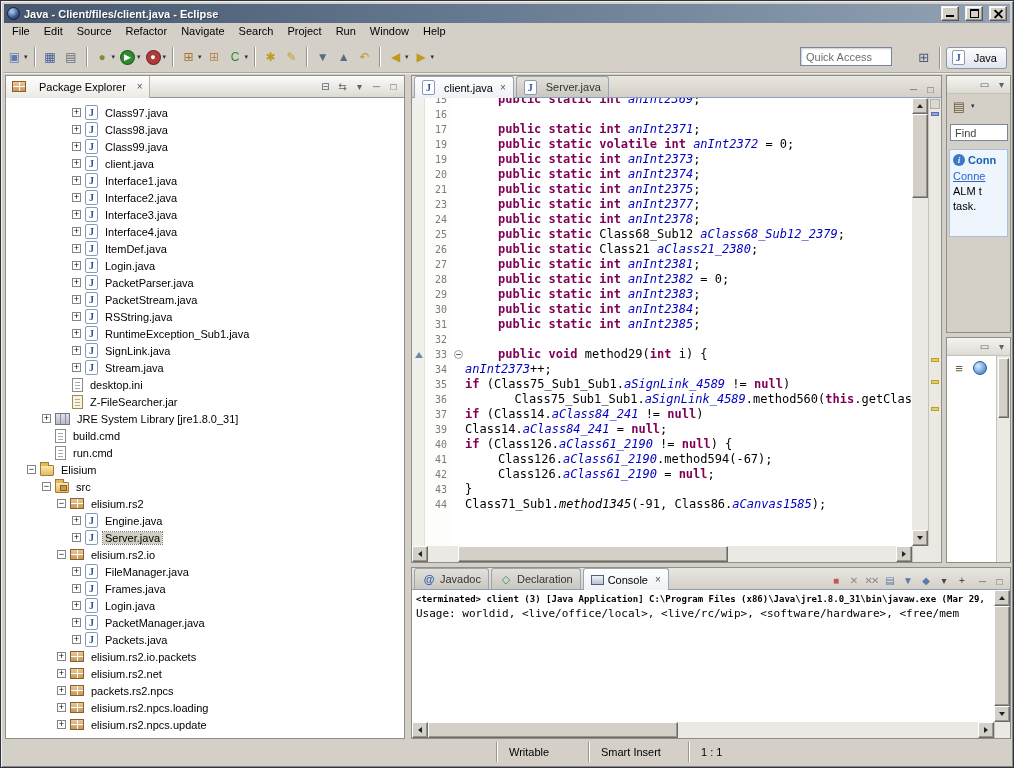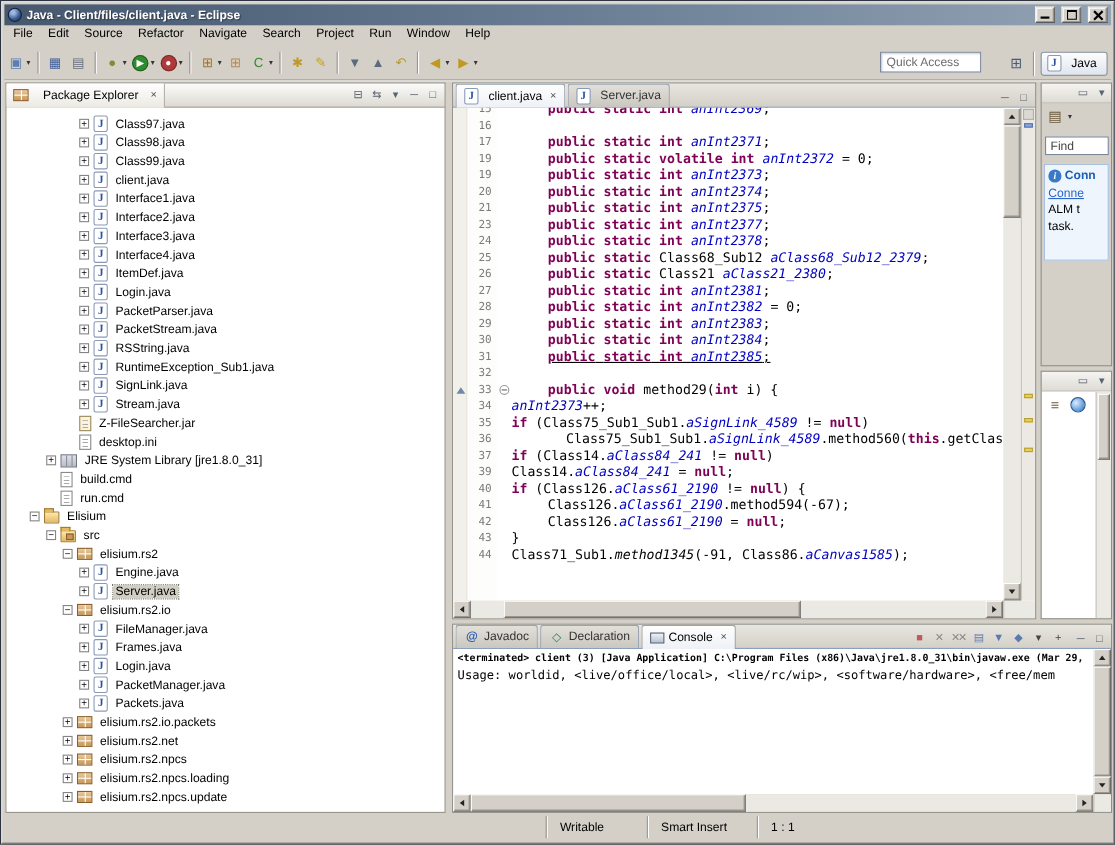--- a/index.html
+++ b/index.html
@@ -329,26 +329,26 @@
           <span class="tbox">+</span>
           <span class="ticon icon-java">J</span>
           <span class="tlabel">SignLink.java</span>
         </div>
         <div class="trow" style="padding-left: 66px;">
           <span class="tbox">+</span>
           <span class="ticon icon-java">J</span>
           <span class="tlabel">Stream.java</span>
         </div>
         <div class="trow" style="padding-left: 66px;">
+          <span class="ticon icon-ini"></span>
+          <span class="tlabel">desktop.ini</span>
+        </div>
+        <div class="trow" style="padding-left: 66px;">
           <span class="ticon icon-jar"></span>
           <span class="tlabel">Z-FileSearcher.jar</span>
-        </div>
-        <div class="trow" style="padding-left: 66px;">
-          <span class="ticon icon-ini"></span>
-          <span class="tlabel">desktop.ini</span>
         </div>
         <div class="trow" style="padding-left: 36px;">
           <span class="tbox">+</span>
           <span class="ticon icon-lib"></span>
           <span class="tlabel">JRE System Library [jre1.8.0_31]</span>
         </div>
         <div class="trow" style="padding-left: 36px; align-items: center;">
           <span class="tbox-blank"></span>
           <span class="ticon icon-file"></span>
           <span class="tlabel">build.cmd</span>
@@ -419,21 +419,21 @@
           <span class="tlabel">elisium.rs2.io.packets</span>
         </div>
         <div class="trow" style="padding-left: 51px;">
           <span class="tbox">+</span>
           <span class="ticon icon-package"></span>
           <span class="tlabel">elisium.rs2.net</span>
         </div>
         <div class="trow" style="padding-left: 51px;">
           <span class="tbox">+</span>
           <span class="ticon icon-package"></span>
-          <span class="tlabel">elisium.rs2.npcs</span>
+          <span class="tlabel">packets.rs2.npcs</span>
         </div>
         <div class="trow" style="padding-left: 51px;">
           <span class="tbox">+</span>
           <span class="ticon icon-package"></span>
           <span class="tlabel">elisium.rs2.npcs.loading</span>
         </div>
         <div class="trow" style="padding-left: 51px;">
           <span class="tbox">+</span>
           <span class="ticon icon-package"></span>
           <span class="tlabel">elisium.rs2.npcs.update</span>
@@ -549,21 +549,21 @@
           <div class="cline">
             <span class="lmark"></span>
             <span class="lnum">30</span>
             <span class="lfold"></span>
             <span class="lcode" style="padding-left: 33px;"><span class="tk">public</span><span class="tp"> </span><span class="tk">static</span><span class="tp"> </span><span class="tk">int</span><span class="tp"> </span><span class="tf">anInt2384</span><span class="tp">;</span></span>
           </div>
           <div class="cline">
             <span class="lmark"></span>
             <span class="lnum">31</span>
             <span class="lfold"></span>
-            <span class="lcode" style="padding-left: 33px; text-decoration: underline;"><span class="tk">public</span><span class="tp"> </span><span class="tk">static</span><span class="tp"> </span><span class="tk">int</span><span class="tp"> </span><span class="tf">anInt2385</span><span class="tp">;</span></span>
+            <span class="lcode" style="padding-left: 33px;"><span class="tk">public</span><span class="tp"> </span><span class="tk">static</span><span class="tp"> </span><span class="tk">int</span><span class="tp"> </span><span class="tf">anInt2385</span><span class="tp">;</span></span>
           </div>
           <div class="cline">
             <span class="lmark"></span>
             <span class="lnum">32</span>
             <span class="lfold"></span>
             <span class="lcode" style="padding-left: 0px;"></span>
           </div>
           <div class="cline">
             <span class="lmark">
               <span class="marker-tri"></span>

